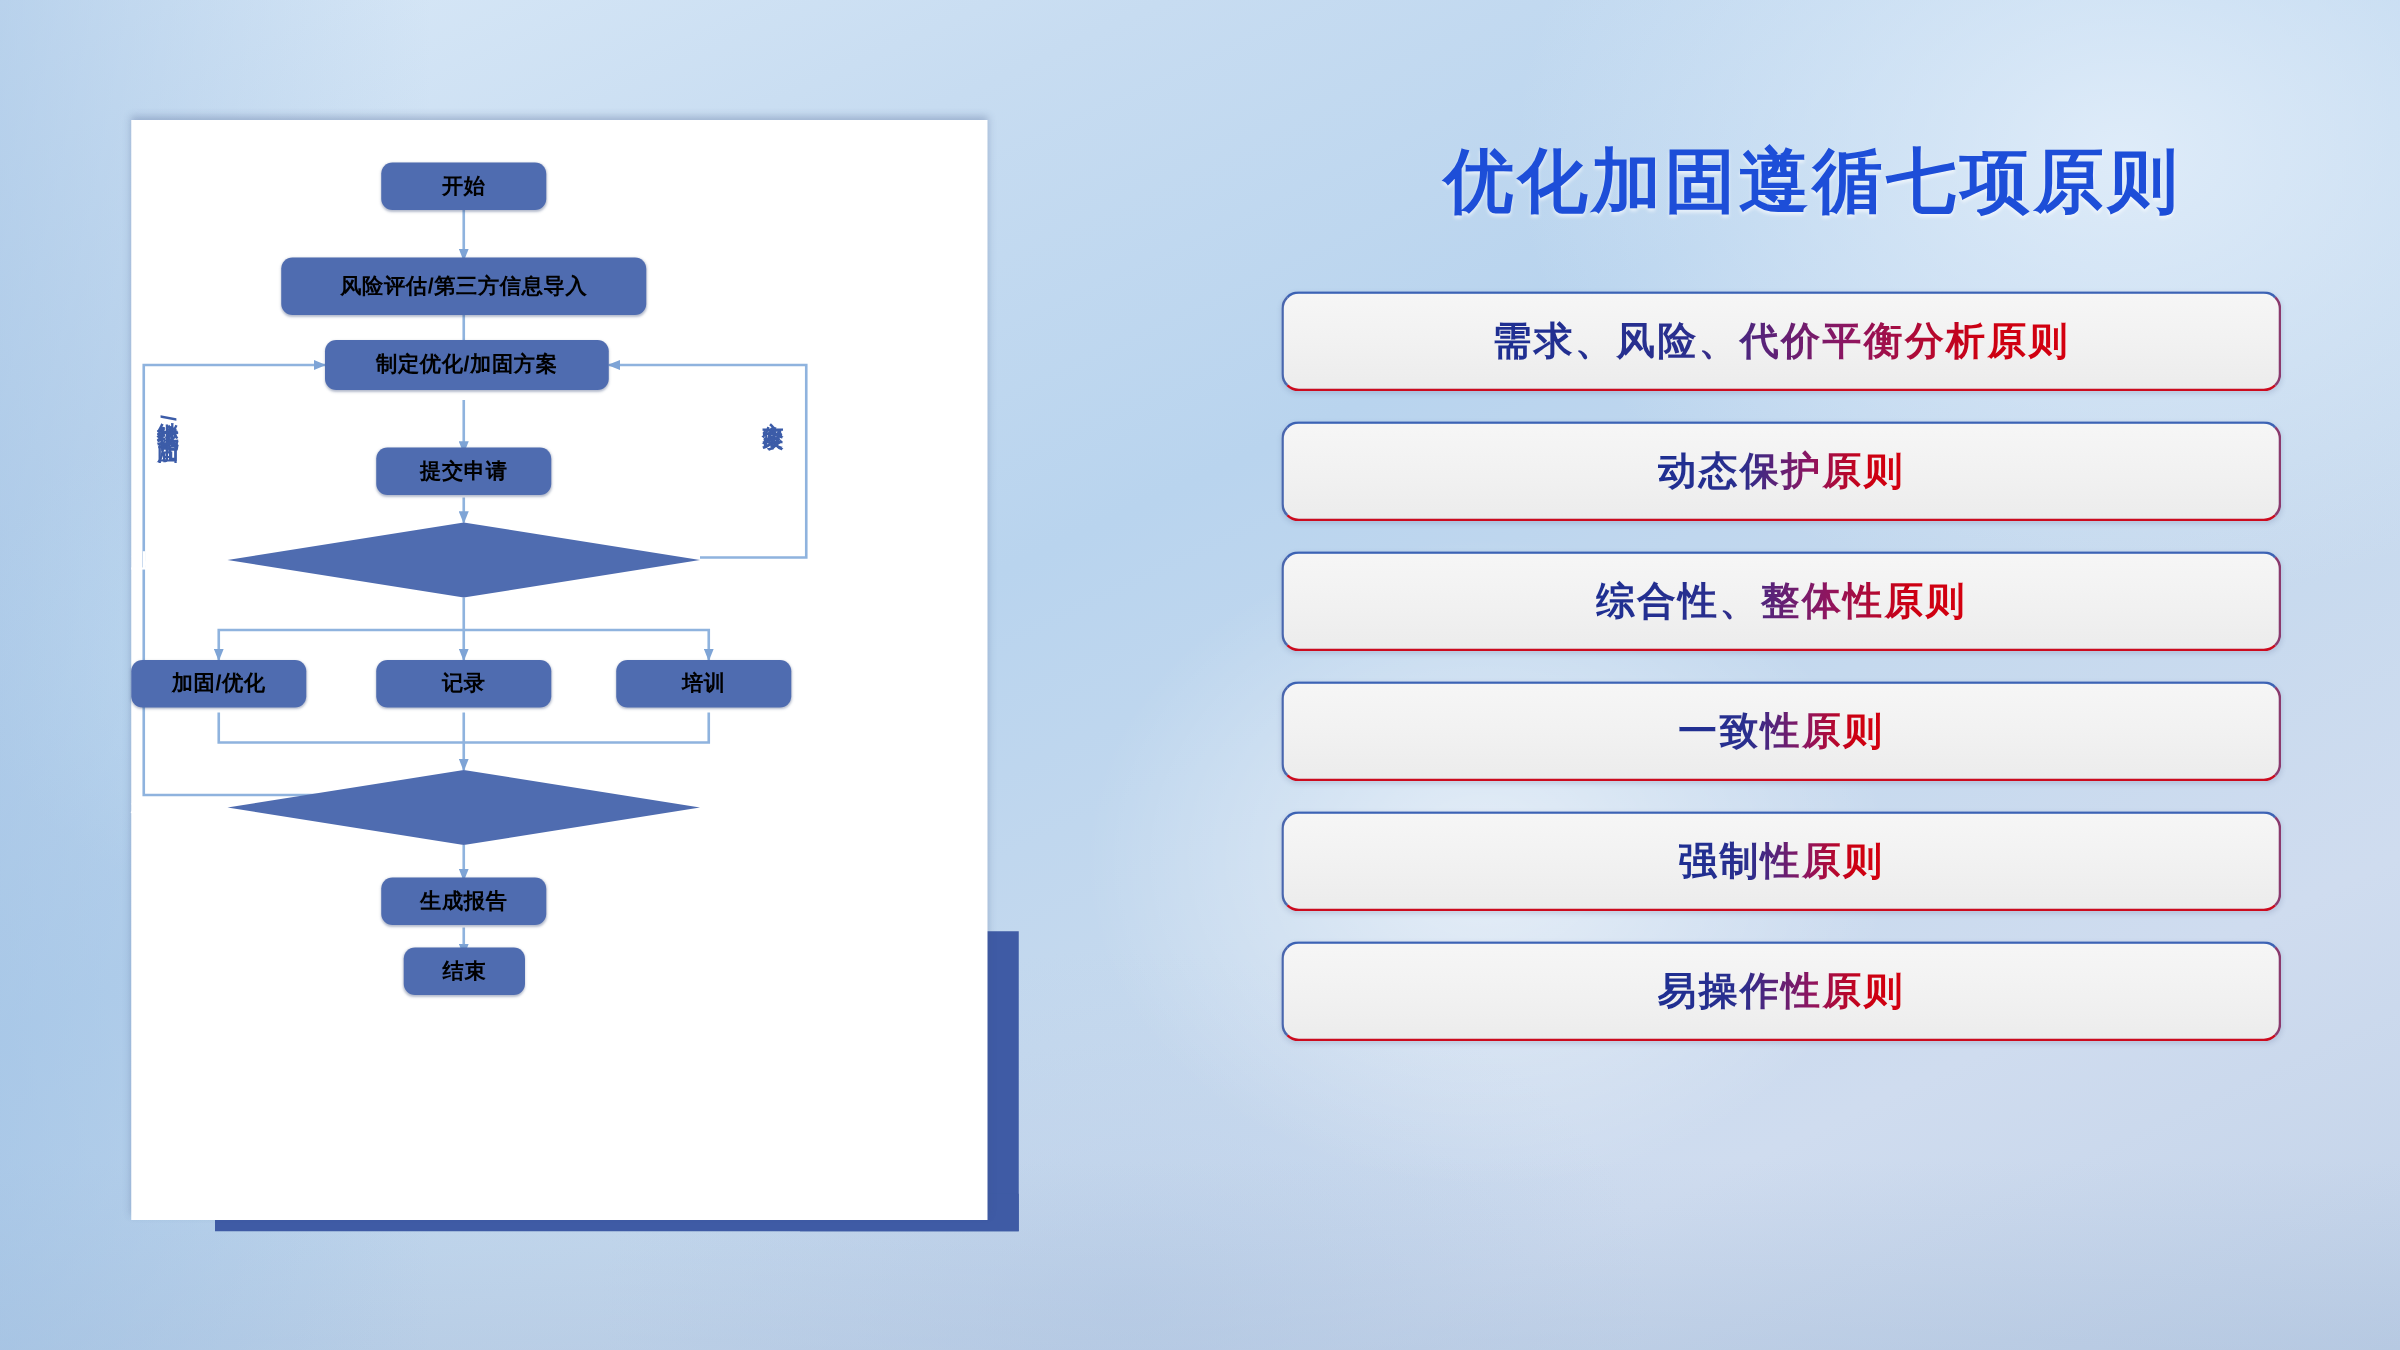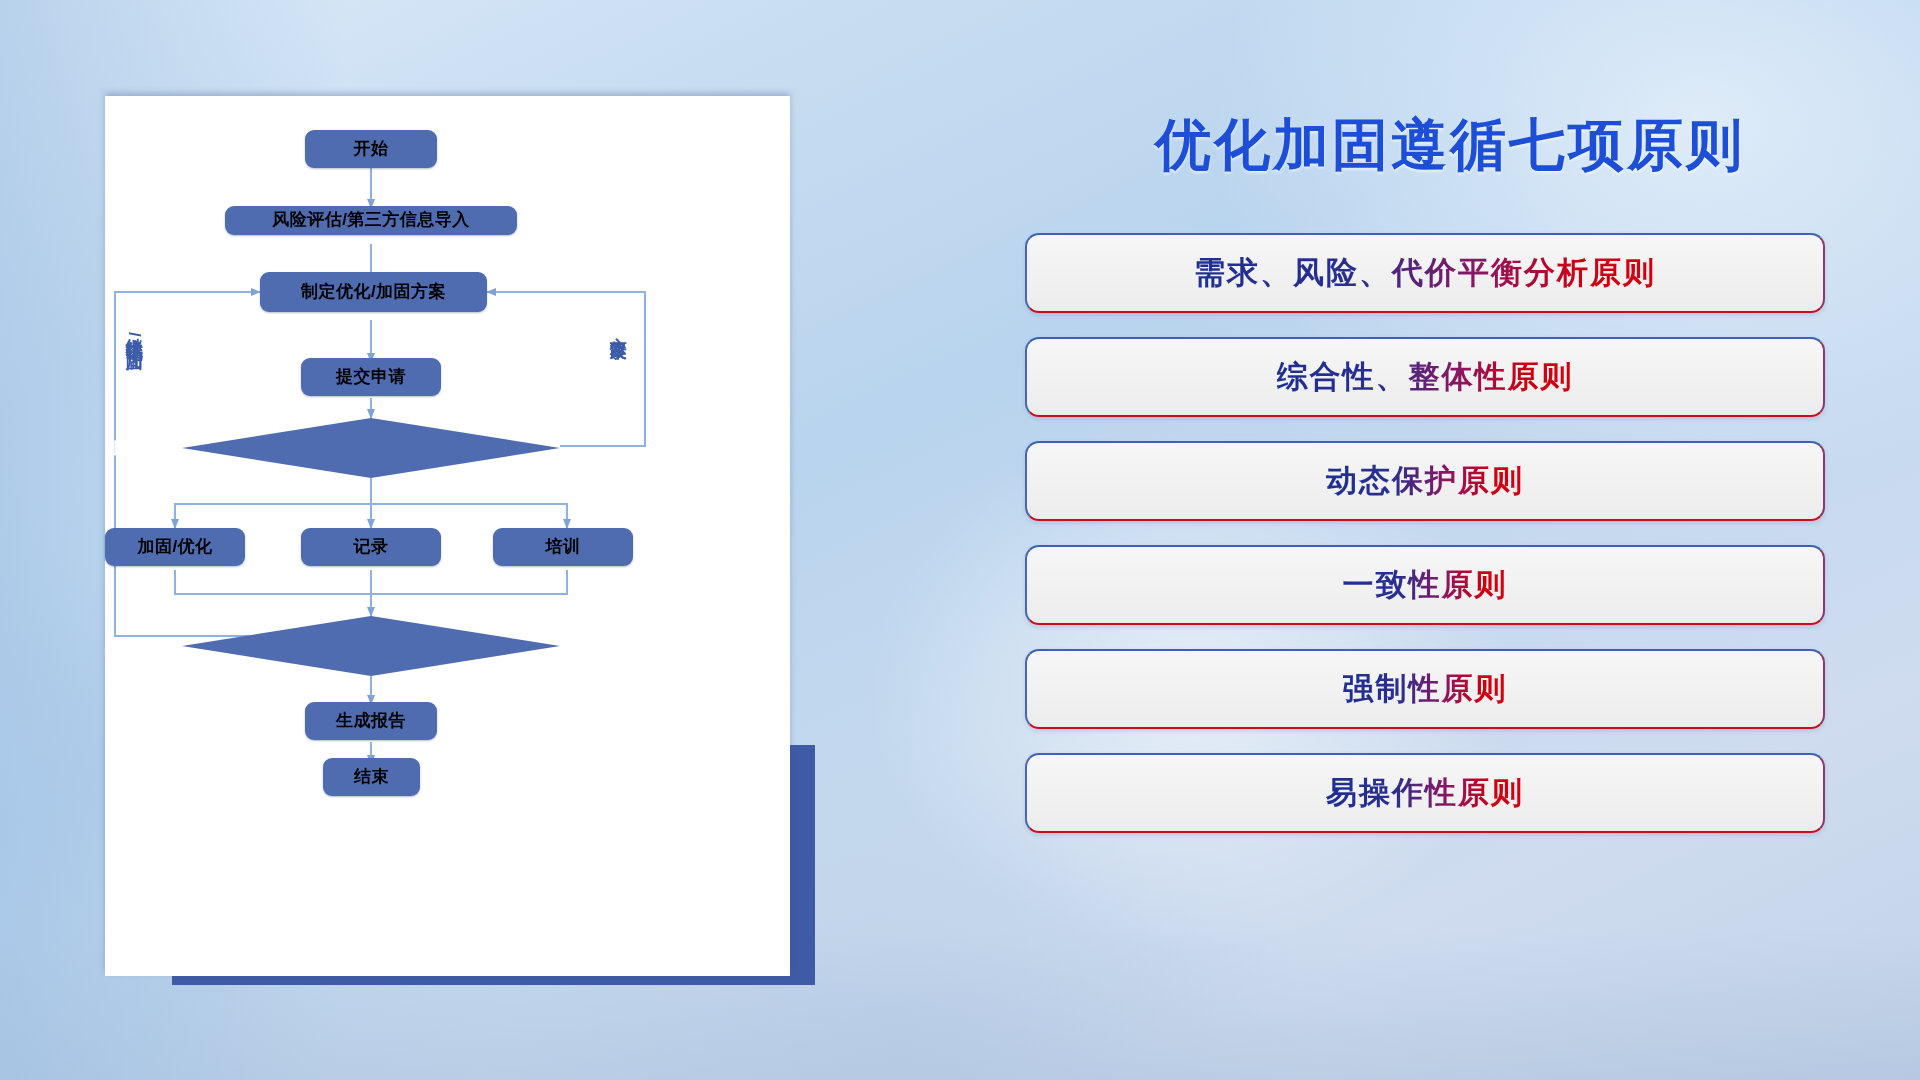--- a/index.html
+++ b/index.html
@@ -102,21 +102,21 @@
     <g fill="#4f6cb0" stroke="none">
       <polygon points="266,322 455,352 266,382 77,352"></polygon>
       <polygon points="266,520 455,550 266,580 77,550"></polygon>
     </g>
   </svg>
 
   <div class="node" style="left:200px;top:34px;width:132px;height:38px;">
     <span>开始</span>
   </div>
 
-  <div class="node" style="left:120px;top:110px;width:292px;height:29px;">
+  <div class="node" style="left:120px;top:110px;width:292px;height:46px;">
     <span>风险评估/第三方信息导入</span>
   </div>
 
   <div class="node" style="left:155px;top:176px;width:227px;height:40px;">
     <span>制定优化/加固方案</span>
   </div>
 
   <div class="node" style="left:196px;top:262px;width:140px;height:38px;">
     <span>提交申请</span>
   </div>
@@ -157,24 +157,24 @@
   </div>
 </div>
 
 <div id="title">优化加固遵循七项原则</div>
 
 <div id="plist">
   <div class="pitem">
     <span class="ptext">需求、风险、代价平衡分析原则</span>
   </div>
   <div class="pitem">
-    <span class="ptext">综合性、整体性原则</span>
+    <span class="ptext">动态保护原则</span>
   </div>
   <div class="pitem">
-    <span class="ptext">动态保护原则</span>
+    <span class="ptext">综合性、整体性原则</span>
   </div>
   <div class="pitem">
     <span class="ptext">一致性原则</span>
   </div>
   <div class="pitem">
     <span class="ptext">强制性原则</span>
   </div>
   <div class="pitem">
     <span class="ptext">易操作性原则</span>
   </div>

